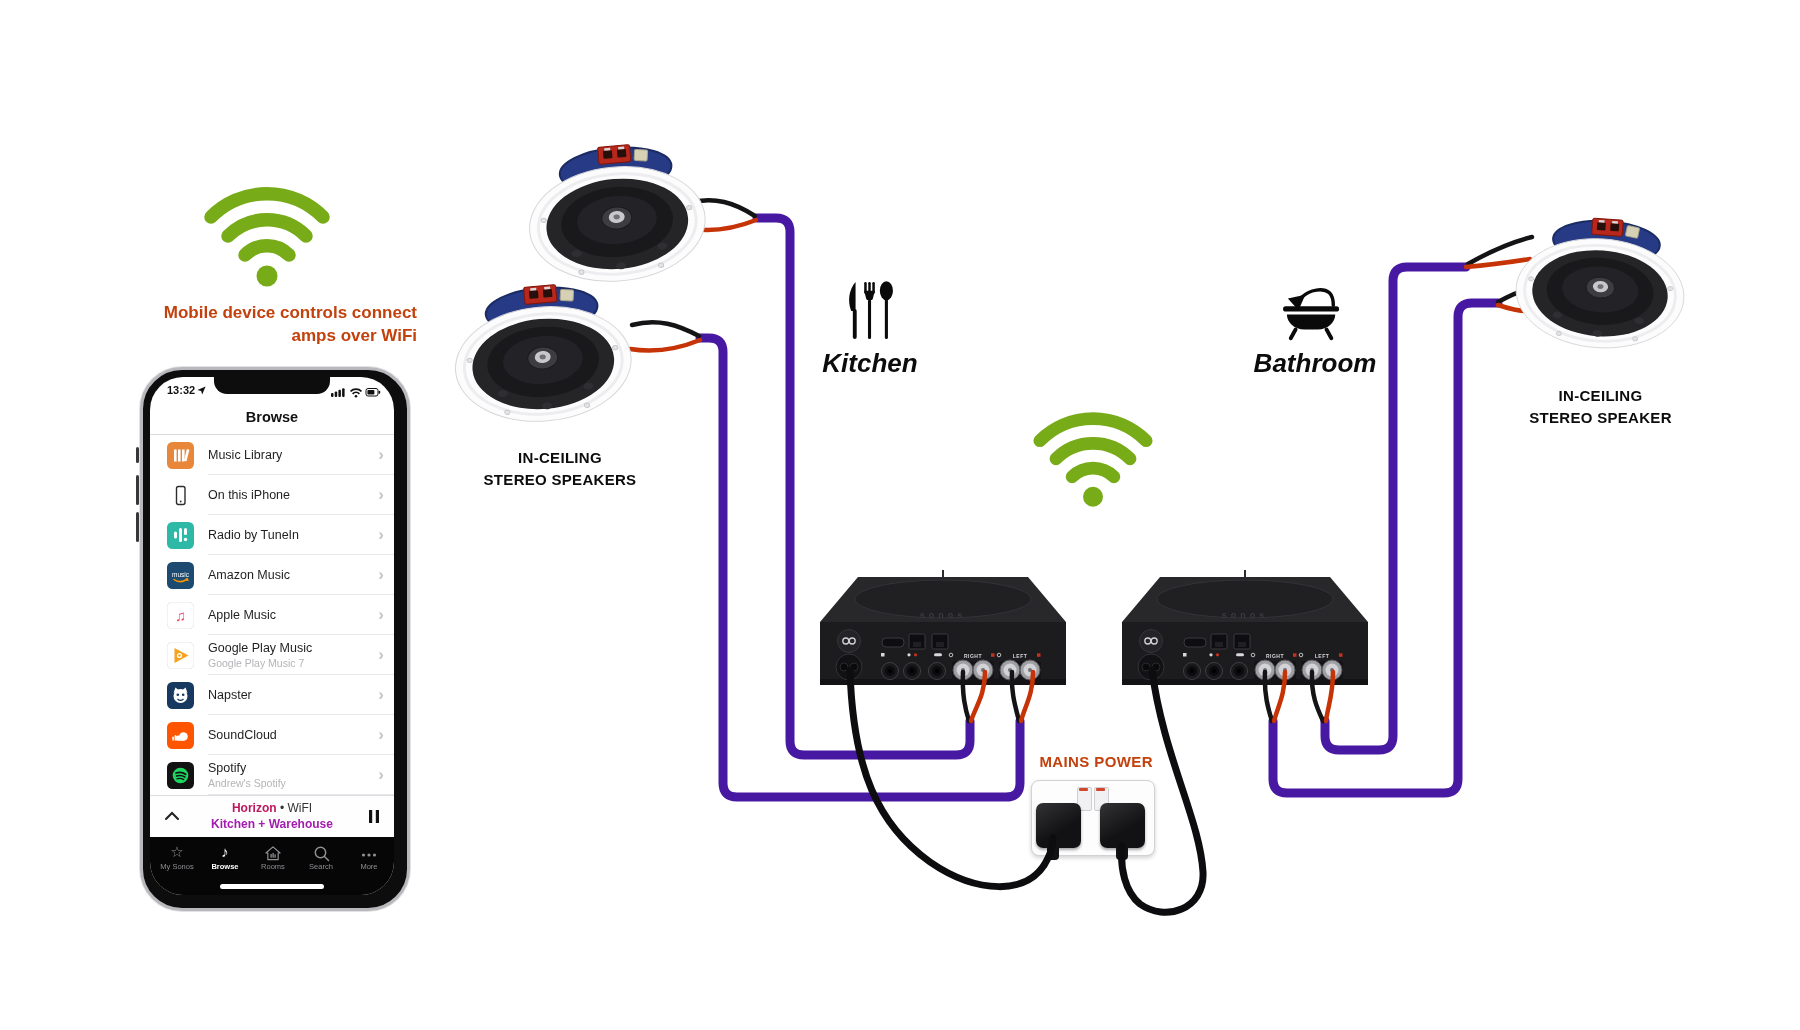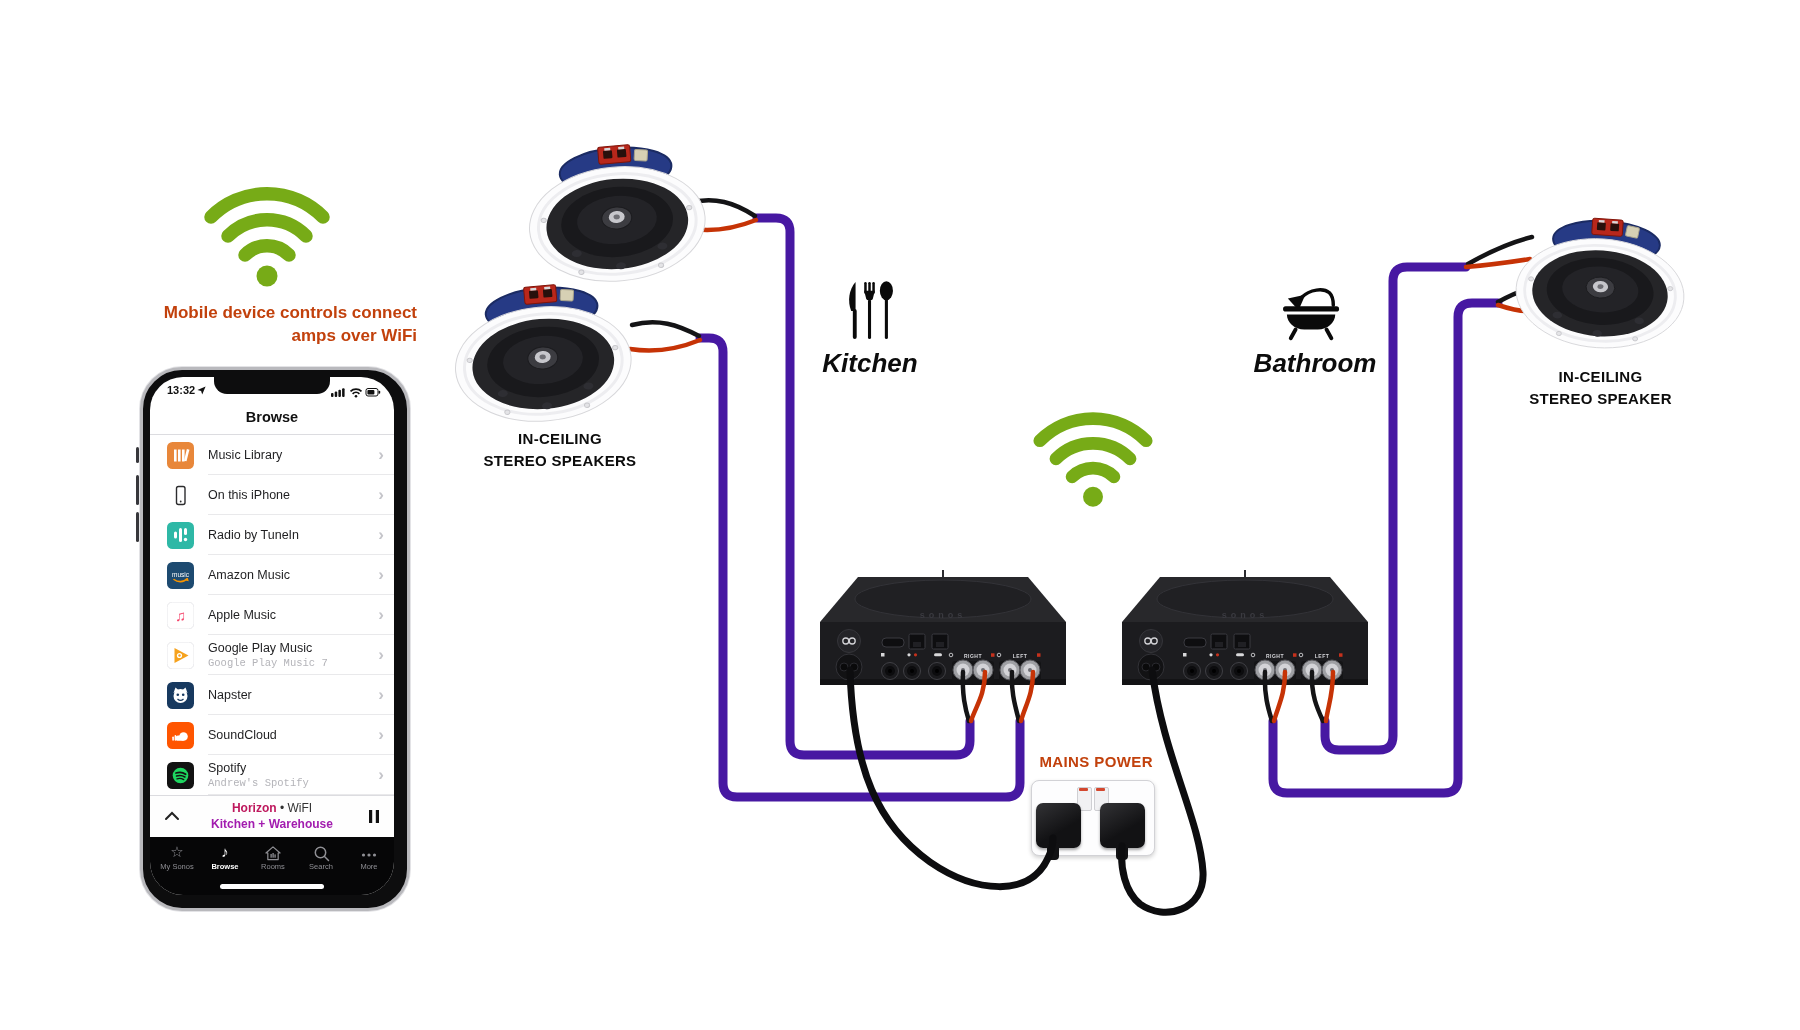--- a/index.html
+++ b/index.html
@@ -1,38 +1,38 @@
 <!DOCTYPE html>
 <html><head>
 <meta charset="utf-8">
 <style>
   html,body{margin:0;padding:0;background:#fff;}
   #canvas{position:relative;width:1800px;height:1030px;background:#ffffff;overflow:hidden;
           font-family:"Liberation Sans",sans-serif;color:#0c0c0c;}
   .abs{position:absolute;}
   .preline{white-space:pre-line;}
   .caption{font-weight:bold;text-align:right;line-height:1.35;color:#c2410c;}
-  .speaker-label{font-weight:bold;font-size:15px;letter-spacing:.3px;text-align:center;line-height:1.45;}
+  .speaker-label{font-weight:bold;font-size:15px;letter-spacing:.3px;text-align:center;line-height:1.45;margin-top:19px;}
   .room-label{font-weight:bold;font-style:italic;font-size:26px;}
   
   #phone{left:140px;top:367px;width:264px;height:538px;background:#0d0d0e;border:3px solid #b9b9bd;
          border-radius:42px;box-shadow:0 0 0 1px #e3e3e6;}
   #screen{position:absolute;left:7px;top:7px;width:244px;height:518px;background:#fff;border-radius:33px;overflow:hidden;}
   #notch{position:absolute;left:50%;top:0;transform:translateX(-50%);width:116px;height:17px;background:#0d0d0e;border-radius:0 0 13px 13px;}
   .sidebtn{background:#37373b;width:3px;border-radius:2px;}
   #statusbar{position:absolute;top:7px;left:0;right:0;height:16px;}
   #time{position:absolute;left:17px;top:0;font-size:11px;font-weight:bold;color:#111;display:flex;align-items:center;gap:2px;}
   #status-right{position:absolute;right:13px;top:2px;}
   #navtitle{position:absolute;top:32px;left:0;right:0;text-align:center;font-size:14.5px;font-weight:bold;color:#111;}
   #navdiv{position:absolute;top:57px;left:0;right:0;height:1px;background:#dcdce0;}
   #servicelist{position:absolute;top:58px;left:0;right:0;}
   .row{position:relative;height:40px;display:flex;align-items:center;}
   .row .tile{position:absolute;left:17px;top:6.5px;width:27px;height:27px;}
   .row .lbl{position:absolute;left:58px;top:50%;transform:translateY(-50%);font-size:12.5px;color:#1f1f21;line-height:1.2;}
-  .row .sub{display:block;font-size:10.5px;color:#b4b4b9;margin-top:1px;font-family:Liberation Mono, monospace;}
+  .row .sub{display:block;font-size:10.5px;color:#b4b4b9;margin-top:1px;}
   .row .chev{position:absolute;right:10px;top:50%;transform:translateY(-50%);font-size:17px;color:#c5c5ca;font-weight:bold;}
   .row .sep{position:absolute;left:58px;right:0;bottom:0;height:1px;background:#e9e9eb;}
   #npbar{position:absolute;top:418px;left:0;right:0;height:42px;background:#fefefe;border-top:1px solid #dcdce0;}
   #npbar .npcenter{position:absolute;left:40px;right:40px;top:5px;text-align:center;}
   .nptitle{font-size:12px;color:#333;}
   .nptitle b{color:#be185d;}
   .nprooms{font-size:12px;font-weight:bold;color:#a21caf;margin-top:2px;}
   #tabbar{position:absolute;top:460px;left:0;right:0;bottom:0;background:#060607;}
   .tab{position:absolute;top:7px;width:48px;text-align:center;}
   .tab .tlabel{display:block;font-size:7.5px;color:#8f8f94;margin-top:2px;}

